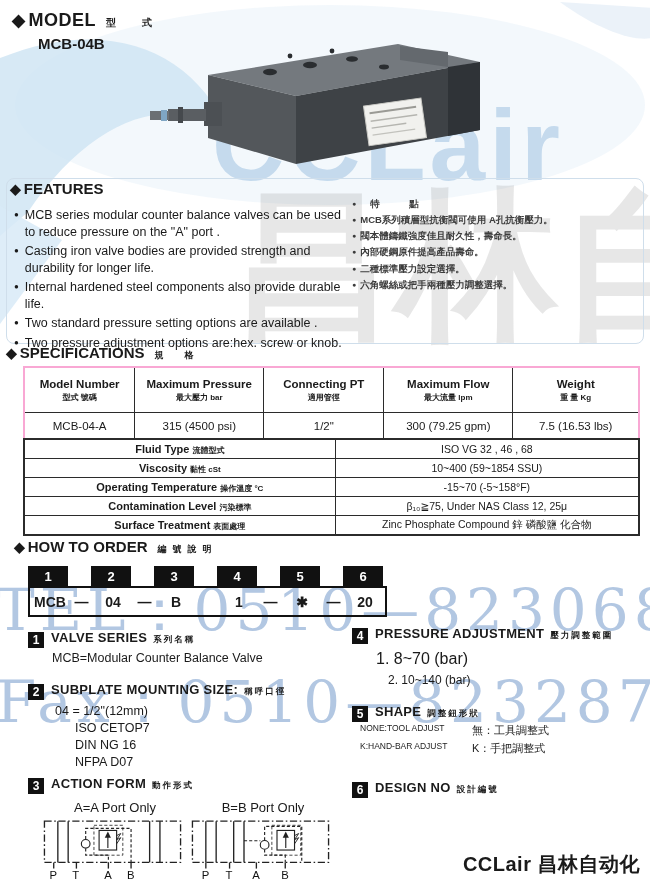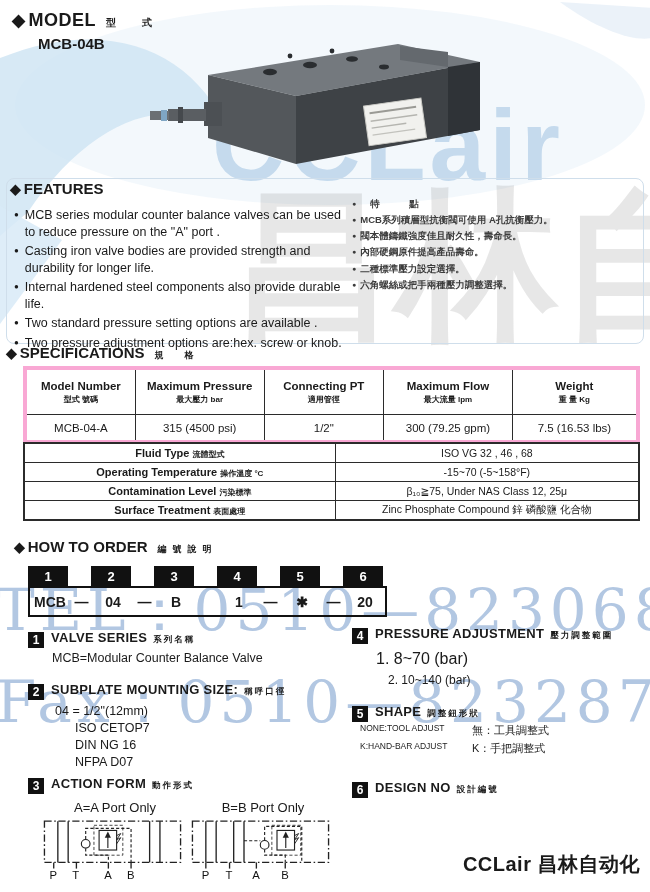--- a/index.html
+++ b/index.html
@@ -36,21 +36,21 @@
   .featzh-list{position:absolute;left:352px;top:196px;width:282px;z-index:6;
                font-size:9.5px;color:#3c3c3c;line-height:1.7;}
   .featzh-item{display:flex;font-weight:bold;}
   .featzh-item::before{content:"●";font-size:7px;margin:2px 4px 0 0;}
   .featzh-title{letter-spacing:10px;font-weight:700;}
 
   
   #spec-wrap{position:absolute;left:23px;top:366px;width:617px;z-index:5;}
   table{border-collapse:collapse;width:617px;table-layout:fixed;}
   td,th{border:1px solid #2b2b2b;text-align:center;vertical-align:middle;padding:2px;}
-  #spec-a{border:4px solid #f9a8d4;}
+  #spec-a{border:2px solid #f9a8d4;}
   #spec-b{border:2px solid #2b2b2b;margin-top:-2px;}
   .sp-en{font-weight:700;font-size:11.5px;}
   .sp-zh{font-size:8px;font-weight:700;margin-top:2px;}
   .sp-val{font-size:11.5px;height:21px;}
   .pr-label{font-weight:700;font-size:11px;height:14px;}
   .pr-label .sp-zh-inline{font-size:8px;text-align:center;}
   .pr-val{font-size:10.5px;margin-top:32px;}
   #spec-a th{height:40px;}
 
   
@@ -209,20 +209,26 @@
       <colgroup>
           <col style="width:50.6%">
           <col style="width:49.4%">
         </colgroup>
       <tbody>
           <tr>
         <td class="pr-label">
           <span>Fluid Type</span>
           <span class="sp-zh-inline">流體型式</span></td>
         <td class="pr-val">ISO VG 32 , 46 , 68</td>
+      </tr>
+      <tr>
+        <td class="pr-label">
+          <span>Viscosity</span>
+          <span class="sp-zh-inline">黏性  cSt</span></td>
+        <td class="pr-val">10~400 (59~1854 SSU)</td>
       </tr>
       <tr>
         <td class="pr-label">
           <span>Operating Temperature</span>
           <span class="sp-zh-inline">操作溫度  °C</span></td>
         <td class="pr-val">-15~70 (-5~158°F)</td>
       </tr>
       <tr>
         <td class="pr-label">
           <span>Contamination Level</span>

